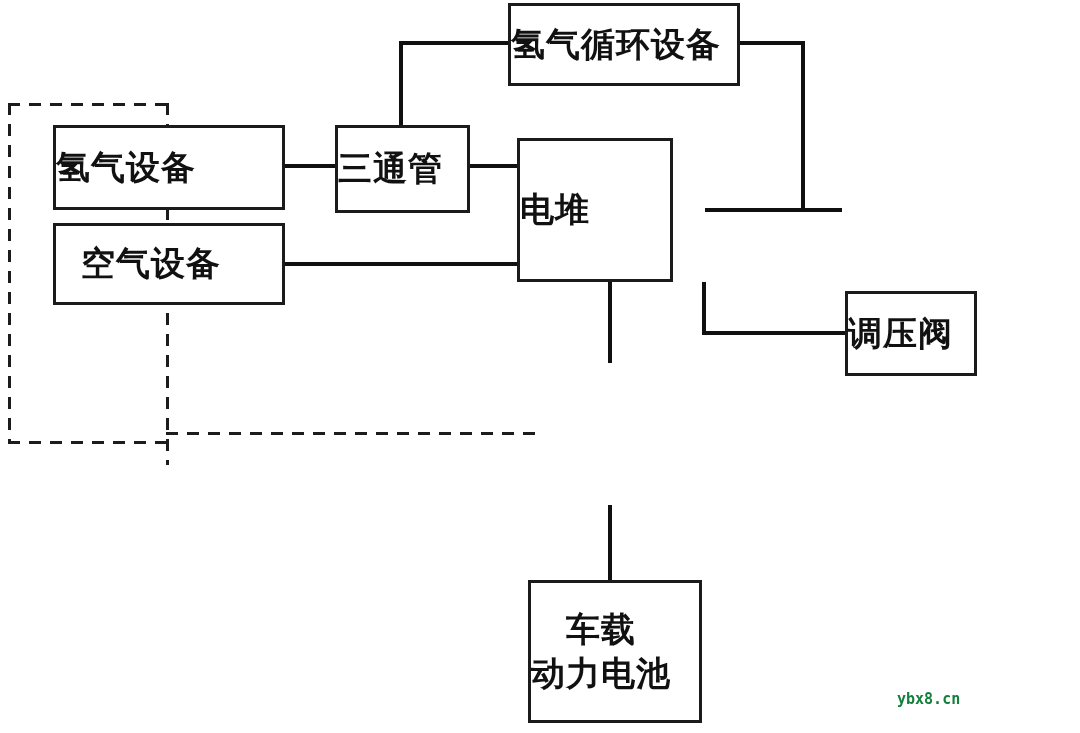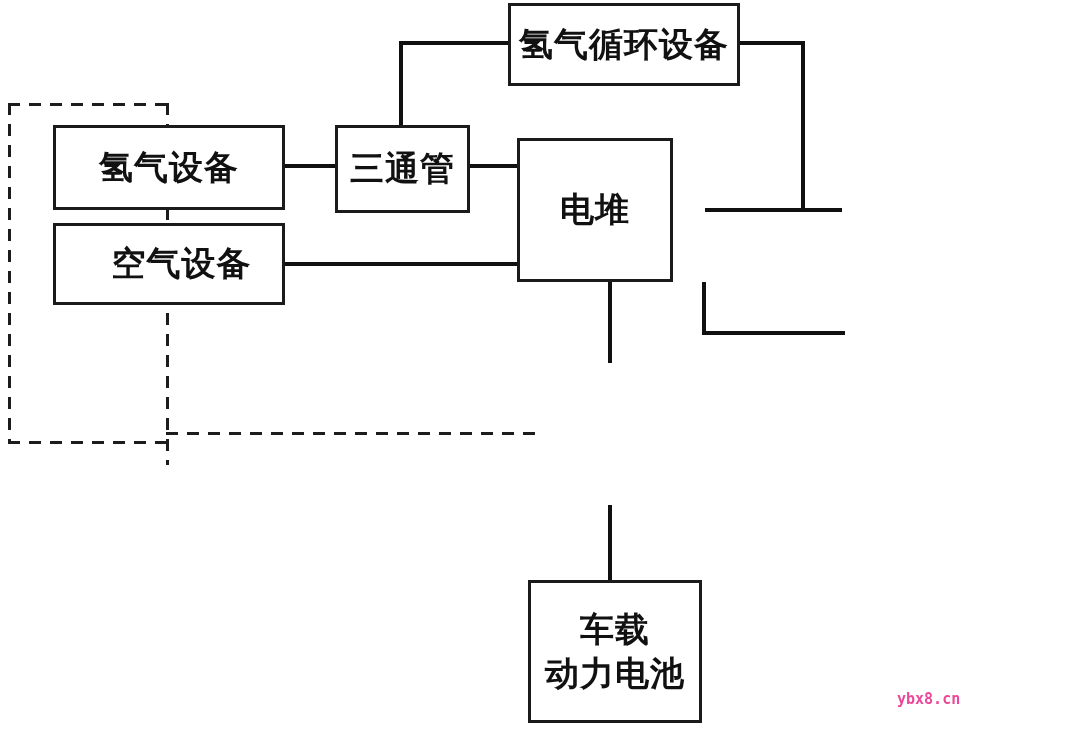--- a/index.html
+++ b/index.html
@@ -32,21 +32,20 @@
   }
   
   .node {
     position: absolute;
     box-sizing: border-box;
     border: 3px solid #1b1b1b;
     background: #ffffff;
     z-index: 3;
     display: flex;
     align-items: center;
-    justify-content: center;
     text-align: center;
     font-weight: bold;
     font-size: 34px;
     color: #111111;
     line-height: 1.28;
     white-space: pre-line;
     letter-spacing: 1px;
   }
   .watermark {
     position: absolute;
@@ -98,23 +97,26 @@
 
   <div class="node" style="left:53px; top:223px; width:232px; height:82px;padding-left:25px;">
     <span>空气设备</span>
   </div>
 
   <div class="node" style="left:517px; top:138px; width:156px; height:144px;">
     <span>电堆</span>
   </div>
 
 
+  <div class="node" style="left:845px; top:291px; width:132px; height:85px;">
+    <span>调压阀</span>
+  </div>
 
 
 
   <div class="node" style="left:528px; top:580px; width:174px; height:143px;">
     <span>车载
 动力电池</span>
   </div>
 
-  <div class="watermark" style="color: #ec4899;">ybx8.cn</div>
+  <div class="watermark" style="color: #15803d;">ybx8.cn</div>
 
 </div>
 
 </body></html>

